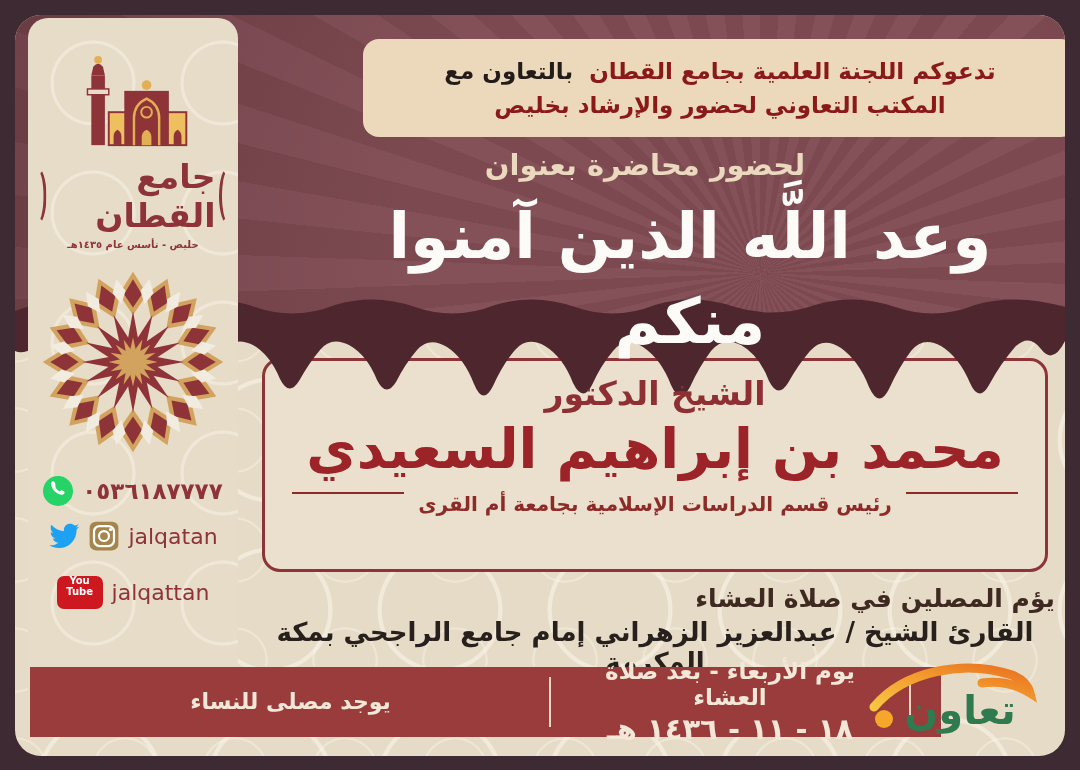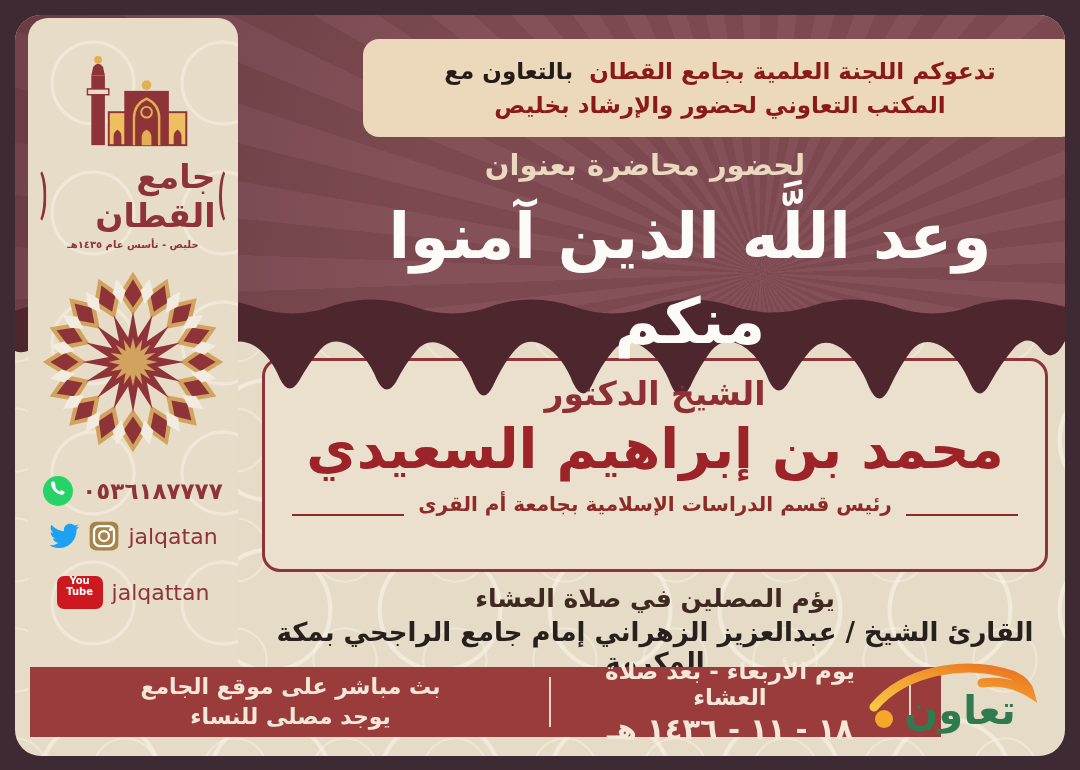--- a/index.html
+++ b/index.html
@@ -27,24 +27,24 @@
     color:#ead9bf;font-size:29px;font-weight:bold;}
   .main-title{position:absolute;left:300px;right:0px;top:179px;z-index:4;text-align:center;direction:rtl;
     color:#fcfbf8;font-size:63px;font-weight:bold;line-height:1.35;}
   
   .card-bg{position:absolute;left:247px;top:343px;width:786px;height:214px;z-index:2;background:#ebe0cd;
     border:3px solid #8e3338;border-radius:18px;box-sizing:border-box;}
   .card-content{position:absolute;left:247px;top:343px;width:786px;height:214px;z-index:4;direction:rtl;
     display:flex;flex-direction:column;align-items:center;}
   .honorific{margin-top:16px;color:#8e2f33;font-size:33px;font-weight:bold;}
   .speaker-name{margin-top:2px;color:#9c2328;font-size:55px;font-weight:bold;line-height:1.25;}
-  .role-row{margin-top:8px;display:flex;align-items:flex-end;gap:14px;}
+  .role-row{margin-top:8px;display:flex;align-items:flex-start;gap:14px;}
   .role-line{width:112px;height:2px;background:#8d2b28;}
   .role-text{color:#8d2b28;font-size:20px;font-weight:bold;}
-  .imam-note{position:absolute;left:240px;right:10px;top:569px;z-index:4;text-align:center;direction:rtl;
+  .imam-note{position:absolute;left:240px;right:10px;top:569px;z-index:4;text-align:right;direction:rtl;
     color:#3f2a22;font-size:25px;font-weight:bold;}
   .reciter{position:absolute;left:240px;right:10px;top:602px;z-index:4;text-align:center;direction:rtl;
     color:#27201c;font-size:26px;font-weight:bold;}
   
   .red-bar{position:absolute;left:15px;top:652px;width:911px;height:70px;background:#9a3c3c;z-index:6;
     display:flex;align-items:center;direction:rtl;padding:0 16px;box-sizing:border-box;}
   .bar-div{width:2px;height:50px;background:#ecdfcc;opacity:.95;margin:0 14px;flex:0 0 auto;}
   .date-block{flex:0 0 330px;text-align:center;color:#f3e8d8;}
   .date-block .d1{font-size:23px;font-weight:bold;}
   .date-block .d2{font-size:29px;font-weight:bold;margin-top:2px;}
@@ -112,21 +112,20 @@
     <div class="reciter">القارئ الشيخ / عبدالعزيز الزهراني إمام جامع الراجحي بمكة المكرمة</div>
 
     <div class="red-bar">
       <div class="bar-div"></div>
       <div class="date-block">
         <div class="d1">يوم الأربعاء - بعد صلاة العشاء</div>
         <div class="d2">١٨ - ١١ - ١٤٣٦ هـ</div>
       </div>
       <div class="bar-div"></div>
       <div class="info-block">
-        <div>بث مباشر على موقع الجامع</div>
         <div>يوجد مصلى للنساء</div>
       </div>
     </div>
 
     <div class="taawun">
       <svg width="185" height="100" viewBox="0 0 185 100">
         <defs>
           <linearGradient id="og" x1="0" y1="1" x2="1" y2="0">
             <stop offset="0" stop-color="#f9c545"></stop>
             <stop offset="0.55" stop-color="#f29b2e"></stop>

